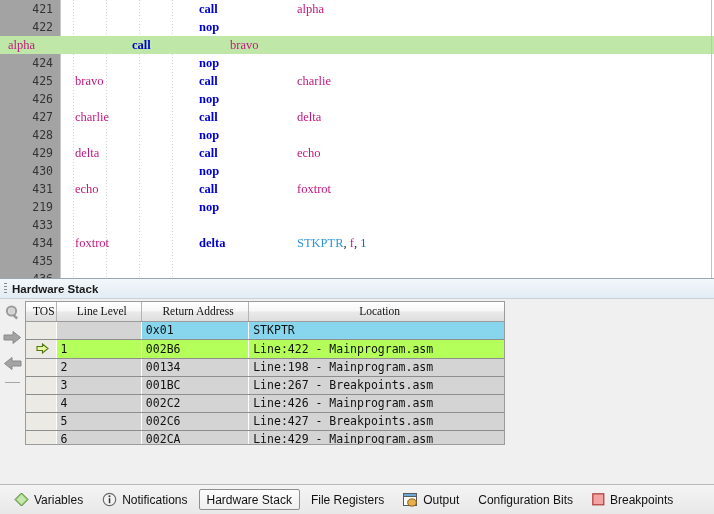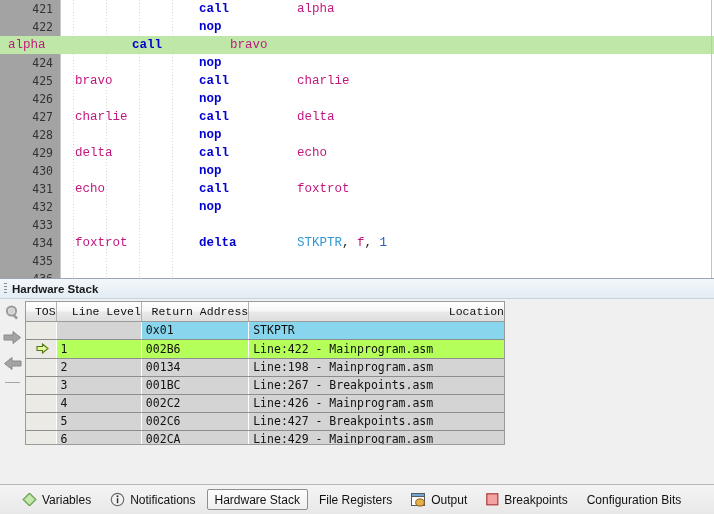--- a/index.html
+++ b/index.html
@@ -44,21 +44,21 @@
   }
   .gut-arrow svg { vertical-align: middle; }
 
   .code-area {
     position: absolute; left: 67px; top: 0; right: 0; height: 278px;
   }
   .code-line {
     position: relative;
     height: 18px; line-height: 18px;
     white-space: pre;
-    font-family: Liberation Mono, monospace;
+    font-family: Liberation Serif, serif;
     font-size: 12.5px;
   }
   .code-line.hl { background: #bfe8a8; }
   .code-line.hl-full {
     margin-left: -67px;
     padding-left: 67px;
   }
   .col-label { position: absolute; left: 8px; }
   .col-op    { position: absolute; left: 132px; }
   .col-arg   { position: absolute; left: 230px; }
@@ -121,23 +121,23 @@
     background: #ffffff;
     overflow: hidden;
     box-sizing: border-box;
   }
   table.hwt { border-collapse: collapse; width: 479px; table-layout: fixed; }
   table.hwt th {
     height: 19px;
     background: linear-gradient(to bottom, #ffffff 0%, #f6f6f6 48%, #e9e9e9 52%, #dedede 100%);
     border-right: 1px solid #b4b4b4;
     border-bottom: 1px solid #9b9b9b;
-    font-family: Liberation Mono, monospace;
+    font-family: Liberation Serif, serif;
     font-size: 11.5px; font-weight: normal; color: #111;
-    text-align: right; padding: 0 0 0 6px;
+    text-align: center; padding: 0 0 0 6px;
     box-sizing: border-box;
   }
   table.hwt td {
     height: 18px;
     border-bottom: 1px solid #8e8e8e;
     border-right: 1px solid transparent;
     font-family: "DejaVu Sans Mono", monospace;
     font-size: 11.5px; color: #111;
     padding: 0 0 0 4px;
     box-sizing: border-box;
@@ -155,21 +155,21 @@
   .w-stack { width: 85px; }
   .w-ret   { width: 107px; }
   .w-loc   { width: 255px; margin-left: 10px; }
 
   
   .tabbar {
     position: absolute; left: 0; top: 484px; width: 714px; height: 30px;
     background: linear-gradient(to bottom, #f4f4f4 0%, #e8e8e8 100%);
     border-top: 1px solid #b9b9b9;
     display: flex; align-items: center;
-    padding-left: 14px;
+    padding-left: 6px;
     box-sizing: border-box;
   }
   .tab {
     display: flex; align-items: center; gap: 5px;
     height: 21px; padding: 0 7px;
     font-family: "Liberation Sans", sans-serif; font-size: 12px; color: #111;
     border: 1px solid transparent;
     box-sizing: border-box;
     margin-right: 3px;
     border-radius: 2px;
@@ -194,21 +194,21 @@
             <path d="M1 3.5 H6.5 V1 L12 5.5 L6.5 10 V7.5 H1 Z" fill="#e9f5a0" stroke="#4d7a10" stroke-width="1.1" stroke-linejoin="miter"></path>
           </svg></div>
         <div class="gut-line">424</div>
         <div class="gut-line">425</div>
         <div class="gut-line">426</div>
         <div class="gut-line">427</div>
         <div class="gut-line">428</div>
         <div class="gut-line">429</div>
         <div class="gut-line">430</div>
         <div class="gut-line">431</div>
-        <div class="gut-line">432</div>
+        <div class="gut-line">219</div>
         <div class="gut-line">433</div>
         <div class="gut-line">434</div>
         <div class="gut-line">435</div>
         <div class="gut-line">436</div>
       </div>
     <div class="editor-gutter2"></div>
 
     <div class="indent-guides">
       <div class="iguide" style="left:6px"></div>
       <div class="iguide" style="left:39px"></div>
@@ -362,25 +362,25 @@
         <span class="tab-icon">
           <svg width="15" height="14" viewBox="0 0 15 14">
             <rect x="0.5" y="0.5" width="13" height="12" fill="#fdfdfd" stroke="#5a5a5a"></rect>
             <rect x="0.5" y="0.5" width="13" height="3" fill="#6fa8d6" stroke="#5a5a5a"></rect>
             <ellipse cx="9" cy="9.5" rx="4.3" ry="3.6" fill="#e8b04a" stroke="#8a6010"></ellipse>
           </svg>
         </span>
         <span>Output</span>
       </div>
       <div class="tab">
+        <span>Configuration Bits</span>
+      </div>
+      <div class="tab">
         <span class="tab-icon">
           <svg width="13" height="13" viewBox="0 0 13 13">
             <rect x="0.8" y="0.8" width="11" height="11" fill="#f4a3a3" stroke="#b03a3a" stroke-width="1.2"></rect>
           </svg>
         </span>
         <span>Breakpoints</span>
       </div>
-      <div class="tab">
-        <span>Configuration Bits</span>
-      </div>
     </div>
 
 </div>
 
 </body></html>

